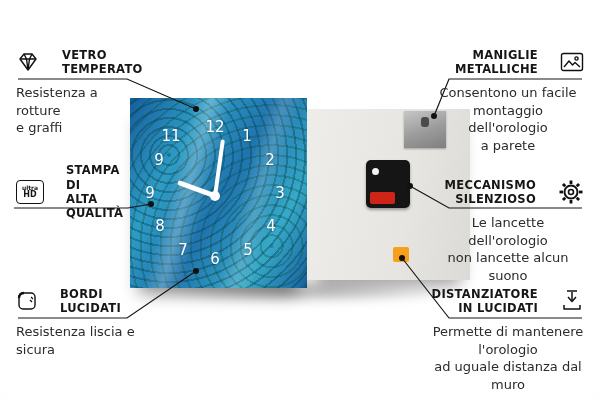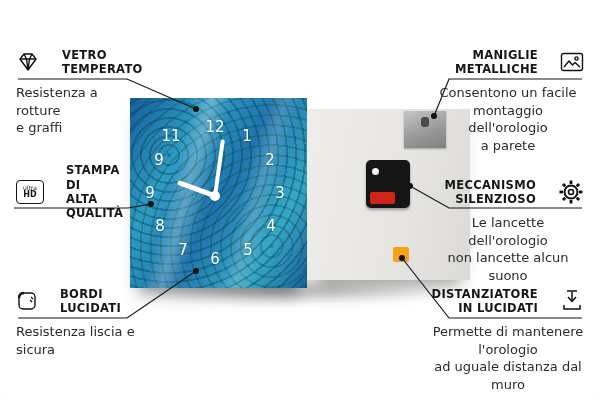--- a/index.html
+++ b/index.html
@@ -53,21 +53,21 @@
   .co-head{display:flex;align-items:center;gap:6px;height:32px;}
   .co-head.rev{justify-content:flex-end;}
   .co-title{margin:16px;font-size:11.5px;font-weight:bold;letter-spacing:0.3px;line-height:1.25;
             white-space:pre-line;}
   .callout.right .co-title{text-align:right;}
   .co-desc{margin:6px 0 0 0;font-size:13px;line-height:1.35;color:#2b2b2b;white-space:pre-line;}
   .callout.right .co-desc{text-align:center;}
   .icon{display:inline-flex;align-items:center;justify-content:center;flex:0 0 auto;}
   .icon svg{display:block;}
   .ultrahd{width:26px;height:22px;border:1.5px solid #111;border-radius:4px;
-           display:inline-flex;flex-direction:column;align-items:center;justify-content:center;line-height:1;}
+           display:inline-flex;flex-direction:column;align-items:center;justify-content:center;line-height:1;font-weight:bold;}
   .ultrahd i{font-style:normal;font-size:6px;}
   .ultrahd b{font-size:8px;}
 </style>
 </head>
 <body>
 
 <div class="stage">
 
   <div class="floor-shadow"></div>
 

